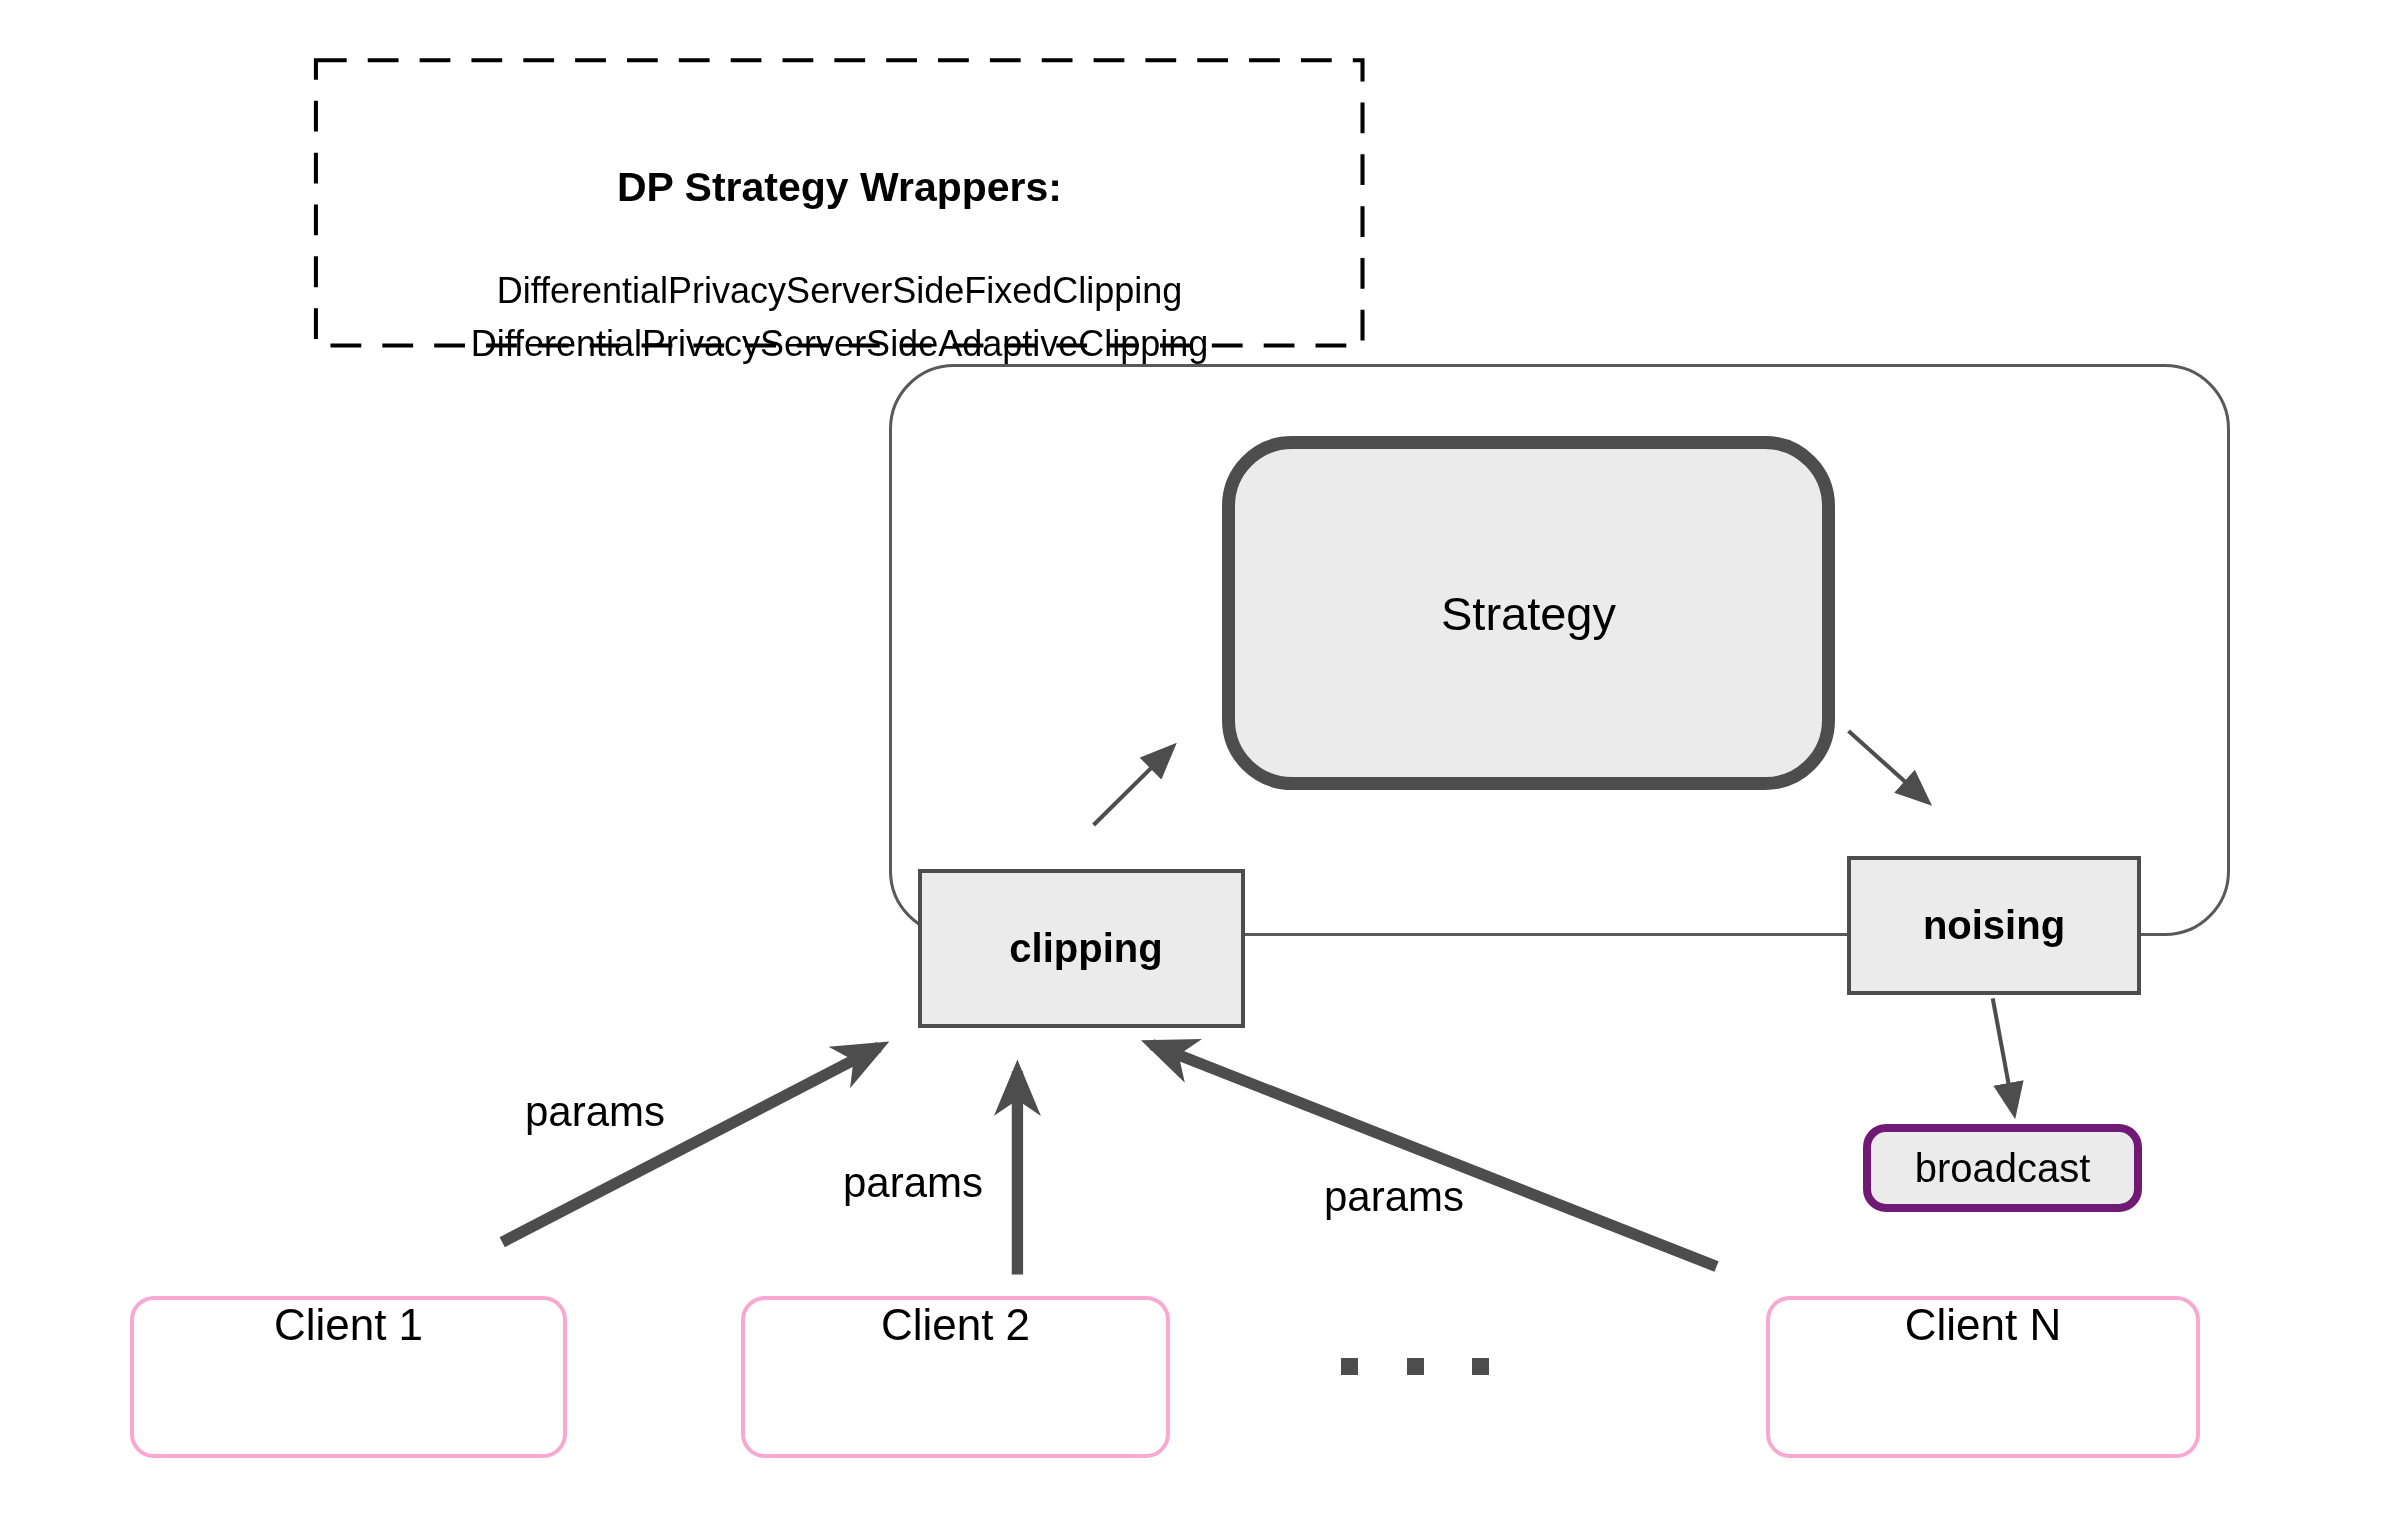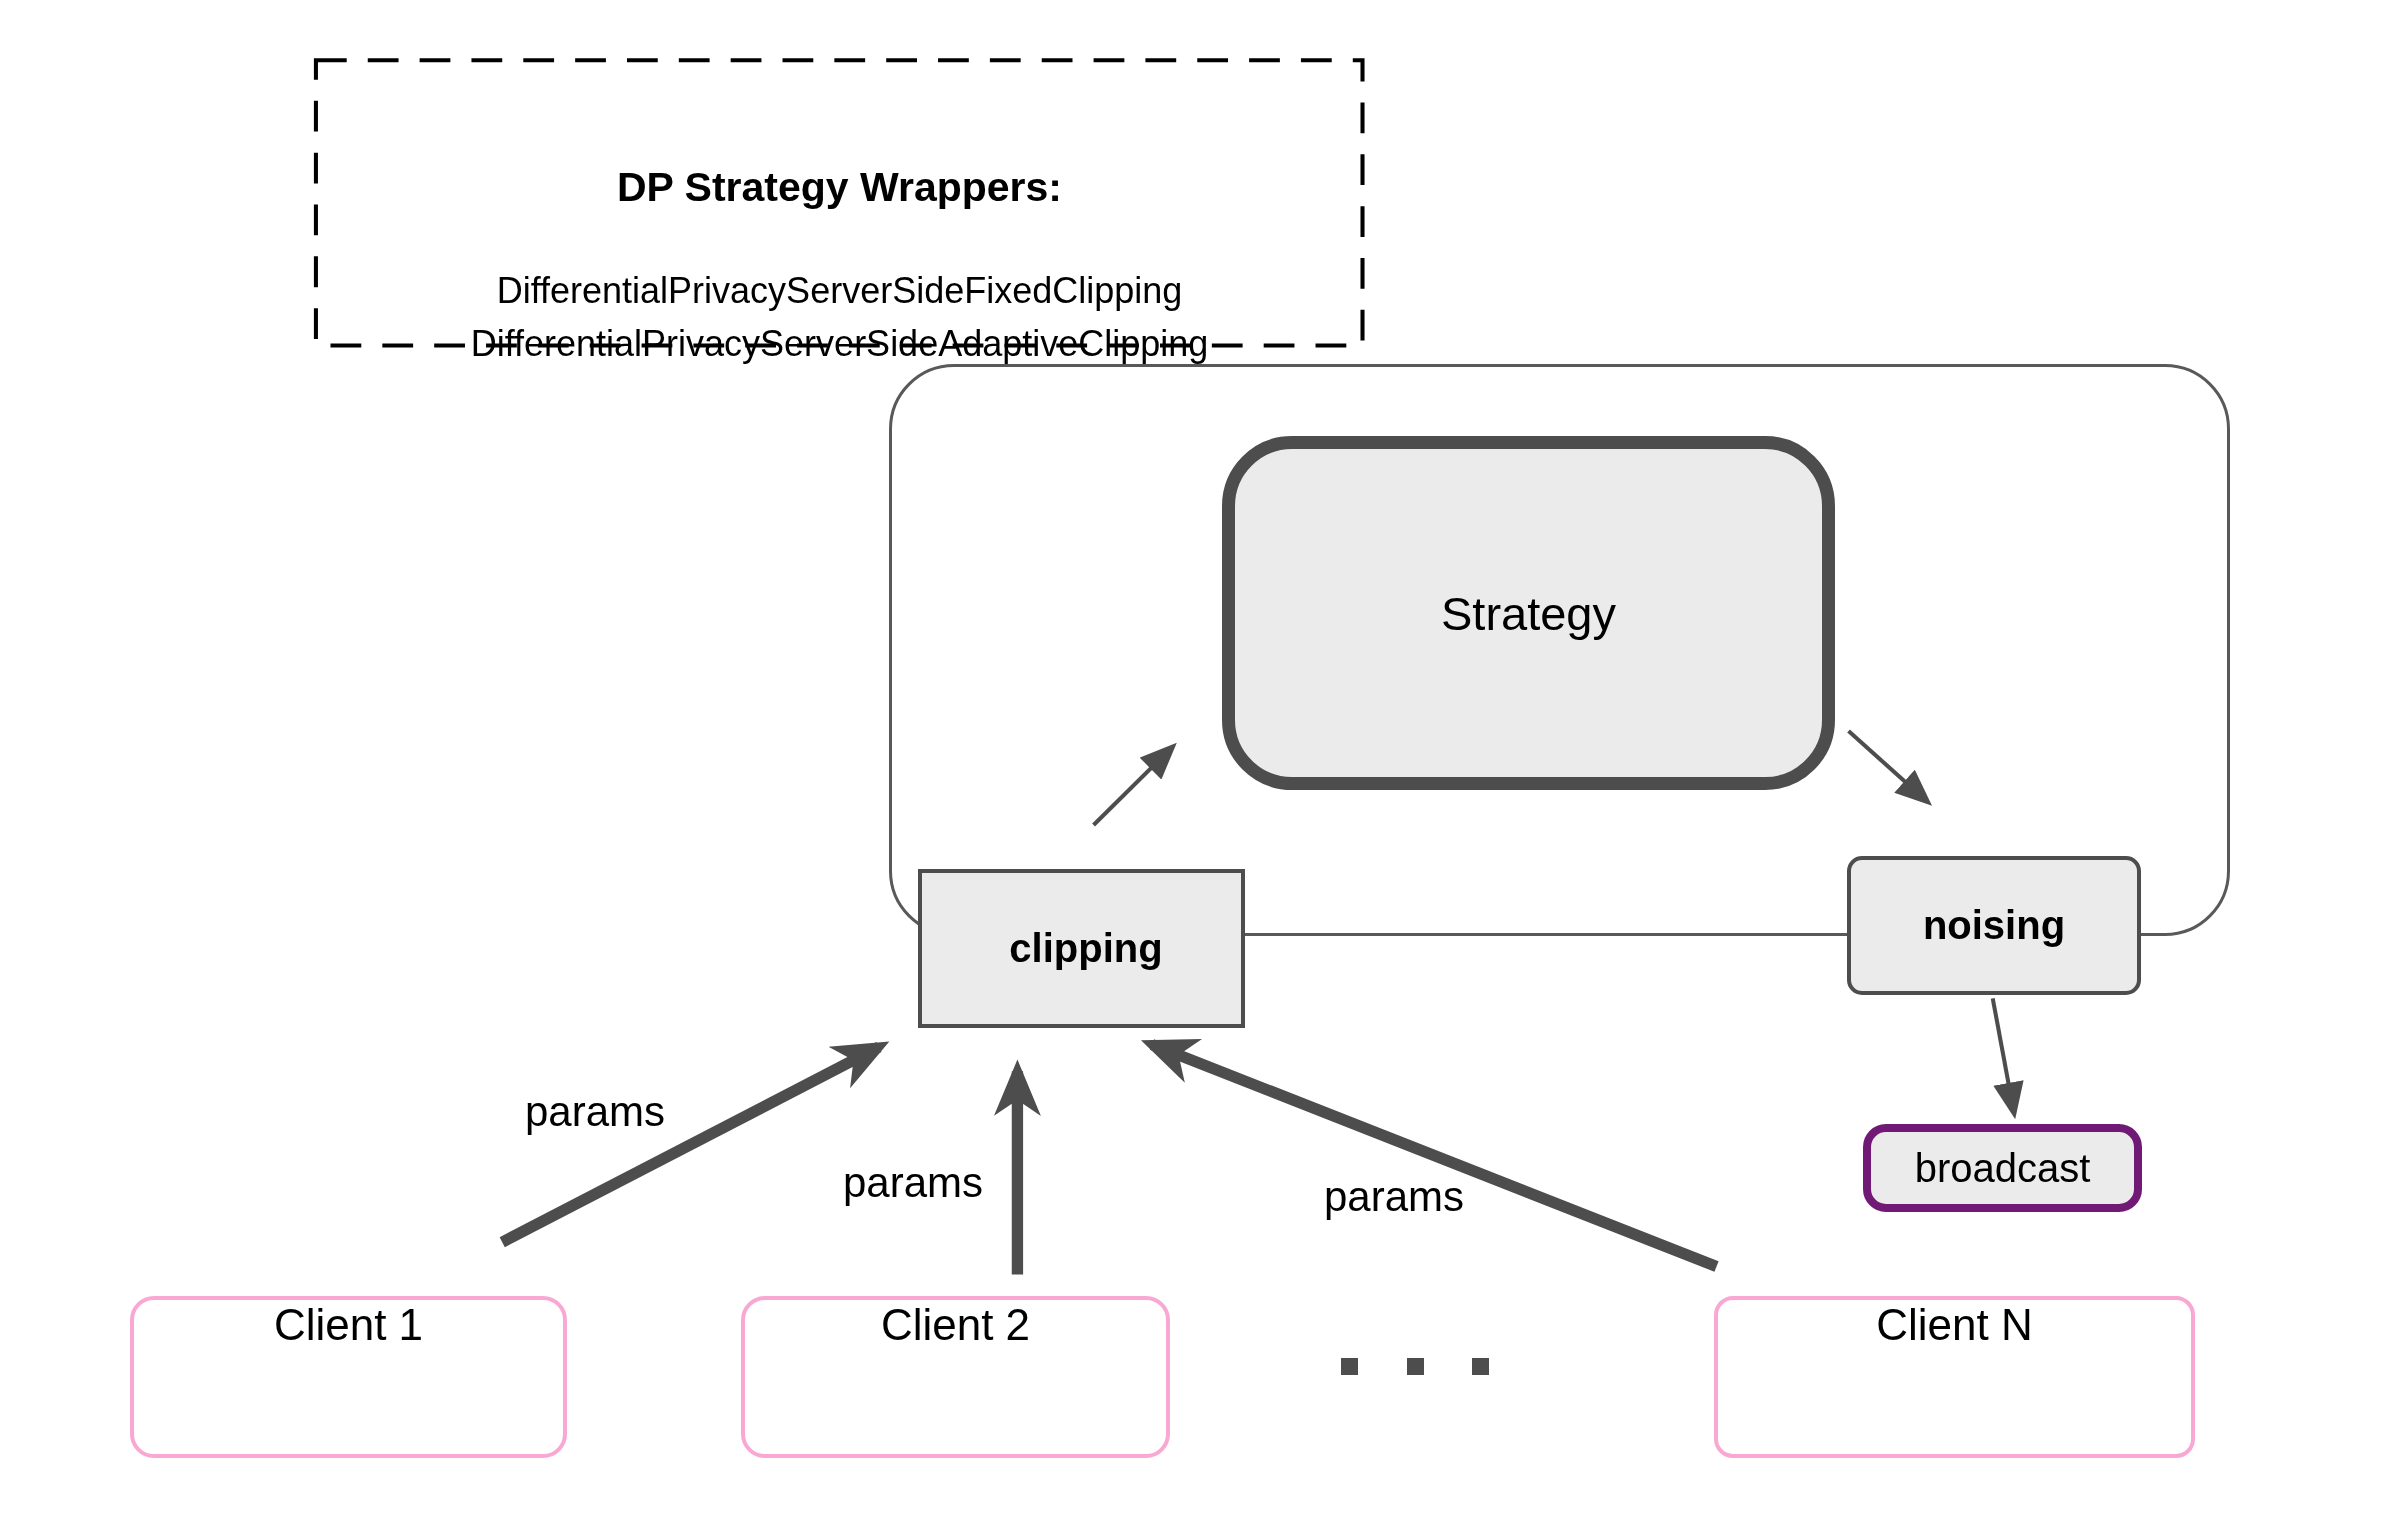--- a/index.html
+++ b/index.html
@@ -71,21 +71,21 @@
   
   .proc-box {
     background: #ebebeb;
     border: 4px solid #4d4d4d;
     z-index: 3;
     display: flex; align-items: center; justify-content: center;
     font-weight: bold;
     font-size: 40px;
   }
   .clipping-box { left: 918px; top: 869px; width: 327px; height: 159px; padding-left: 9px; }
-  .noising-box  { left: 1847px; top: 856px; width: 294px; height: 139px; border-radius: 15px; }
+  .noising-box  { left: 1847px; top: 856px; width: 294px; height: 139px; }
 
   .broadcast-box {
     left: 1863px; top: 1124px; width: 279px; height: 88px;
     background: #ebebeb;
     border: 8px solid #701a75;
     border-radius: 23px;
     z-index: 3;
     display: flex; align-items: center; justify-content: center;
     font-size: 40px;
     font-weight: normal;
@@ -96,21 +96,21 @@
     top: 1296px; height: 162px;
     background: #ffffff;
     border: 4px solid #f9a8d4;
     border-radius: 24px;
     z-index: 3;
     display: flex; align-items: flex-start; justify-content: center;
     font-size: 44px;
   }
   .client-1 { left: 130px;  width: 437px; }
   .client-2 { left: 741px;  width: 429px; }
-  .client-n { left: 1714px; width: 481px; border-radius: 19px; }
+  .client-n { left: 1766px; width: 434px; }
 
   
   .ellipsis {
     left: 1341px; top: 1358px; width: 148px; height: 17px;
     z-index: 3;
     display: flex; justify-content: space-between;
   }
   .ellipsis .dot {
     width: 17px; height: 17px;
     background: #4d4d4d;

